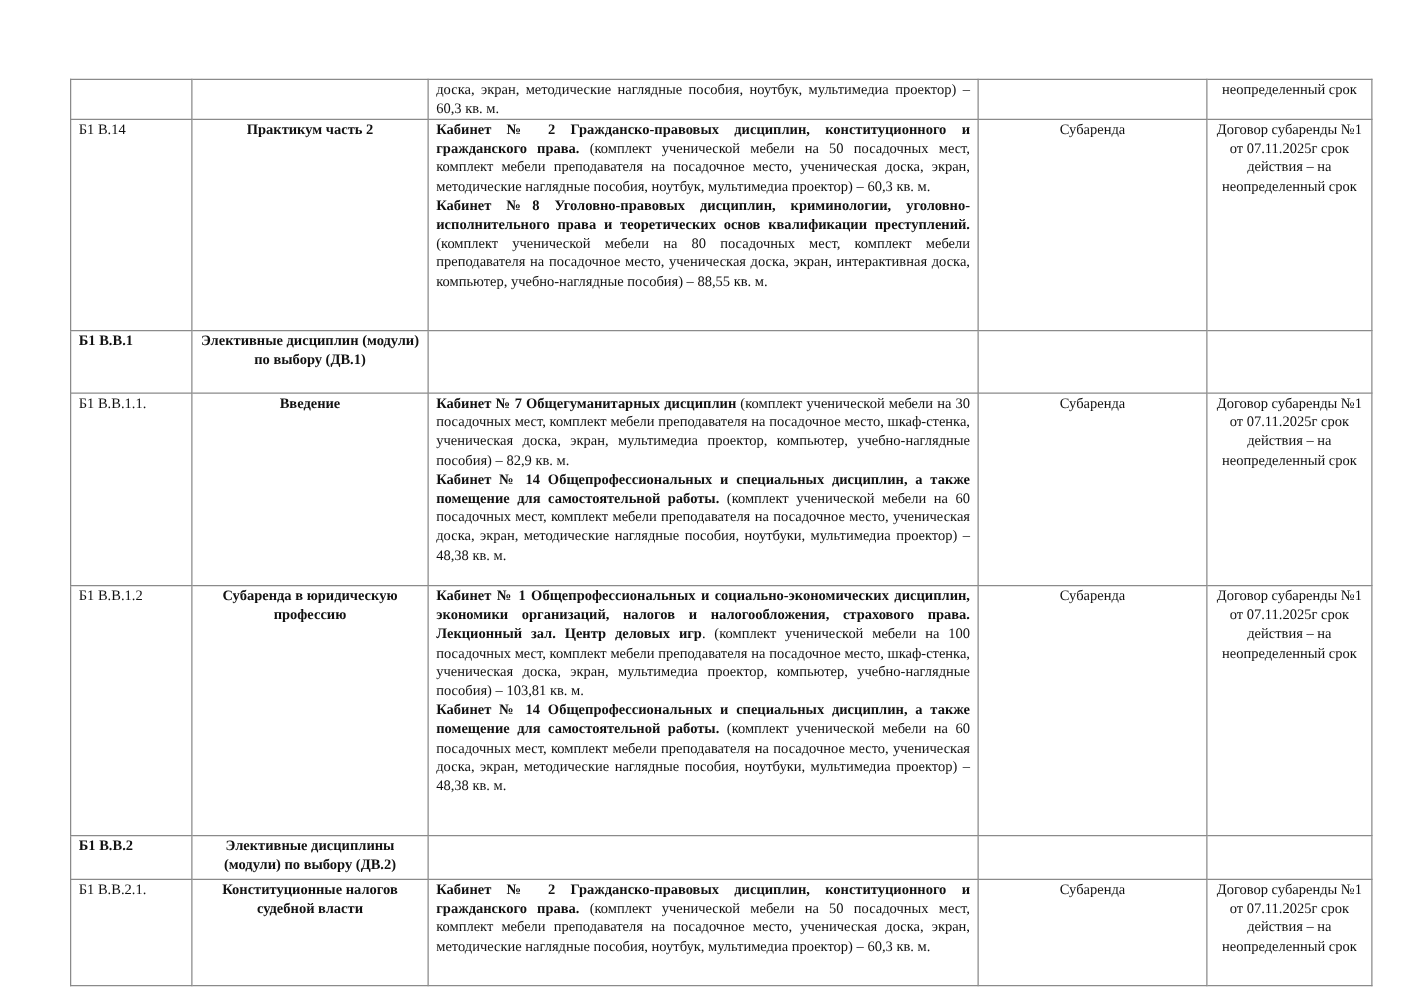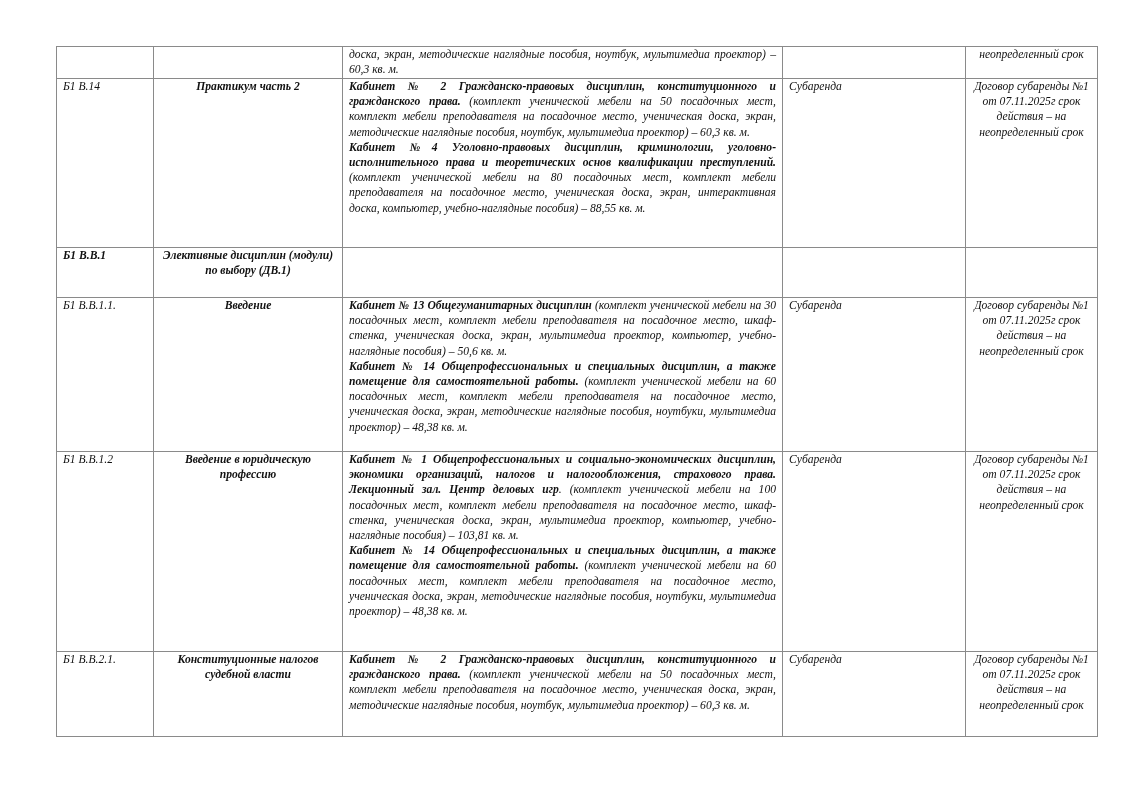--- a/index.html
+++ b/index.html
@@ -1,29 +1,29 @@
 <!DOCTYPE html>
 <html><head>
 <meta charset="utf-8">
 <style>
   html, body { margin: 0; padding: 0; background: #ffffff; }
   body { width: 1123px; height: 794px; position: relative; overflow: hidden;
          font-family: "Liberation Serif", "DejaVu Serif", serif; color: #111; }
-  table.doc { position: absolute; left: 56px; top: 46px; border-collapse: collapse;
-              table-layout: fixed; width: 1041px; font-style: italic; }
+  table.doc { position: absolute; left: 56px; top: 63px; border-collapse: collapse;
+              table-layout: fixed; width: 1041px; }
   table.doc td { border: 1px solid #8a8a8a; vertical-align: top; padding: 0 6px;
                  font-size: 11.6px; line-height: 15.2px; }
   table.doc { border-top: 1px solid #333; }
   col.c1 { width: 97px; } col.c2 { width: 189px; } col.c3 { width: 440px; }
   col.c4 { width: 183px; } col.c5 { width: 132px; }
   td.code { text-align: left; }
   td.code.b { font-weight: bold; }
   td.name { text-align: center; font-weight: bold; margin-top: 40px; }
   td.desc { text-align: justify; padding: 0 8px 0 6px; }
-  td.type { text-align: left; font-size: 15.5px; line-height: 20px; padding-top: 1px; }
+  td.type { text-align: center; font-size: 15.5px; line-height: 20px; padding-top: 1px; }
   td.doc { text-align: center; font-size: 12.2px; line-height: 15.2px; padding: 0 4px; margin-top: 19px; }
   .bold { font-weight: bold; }
 </style>
 </head>
 <body>
 
 <table class="doc">
   <colgroup>
       <col class="c1">
       <col class="c2">
@@ -41,56 +41,63 @@
       </td>
       <td class="type"></td>
       <td class="doc">неопределенный срок</td>
     </tr>
 
     <tr style="height:169px">
       <td class="code">Б1 В.14</td>
       <td class="name">Практикум часть 2</td>
       <td class="desc">
         <div><span class="bold">Кабинет № 2 Гражданско-правовых дисциплин, конституционного и гражданского права.</span><span> (комплект ученической мебели на 50 посадочных мест, комплект мебели преподавателя на посадочное место, ученическая доска, экран, методические наглядные пособия, ноутбук, мультимедиа проектор)  – 60,3 кв. м.</span></div>
-        <div><span class="bold">Кабинет №4 Уголовно-правовых дисциплин, криминологии, уголовно-исполнительного права и теоретических основ квалификации преступлений.</span><span> (комплект ученической мебели на 80 посадочных мест, комплект мебели преподавателя на посадочное место, ученическая доска, экран, интерактивная доска,  компьютер, учебно-наглядные пособия) – 88,55 кв. м.</span></div>
+        <div><span class="bold">Кабинет №8 Уголовно-правовых дисциплин, криминологии, уголовно-исполнительного права и теоретических основ квалификации преступлений.</span><span> (комплект ученической мебели на 80 посадочных мест, комплект мебели преподавателя на посадочное место, ученическая доска, экран, интерактивная доска,  компьютер, учебно-наглядные пособия) – 88,55 кв. м.</span></div>
       </td>
       <td class="type">Субаренда</td>
       <td class="doc">Договор субаренды №1 от 07.11.2025г срок действия – на неопределенный срок</td>
     </tr>
 
     <tr style="height:50px">
       <td class="code b">Б1 В.В.1</td>
       <td class="name">Элективные дисциплин (модули) по выбору (ДВ.1)</td>
       <td class="desc"></td>
       <td class="type"></td>
       <td class="doc"></td>
     </tr>
 
     <tr style="height:154px">
       <td class="code">Б1 В.В.1.1.</td>
       <td class="name">Введение</td>
       <td class="desc">
-        <div><span class="bold">Кабинет № 13  Общегуманитарных дисциплин</span><span> (комплект ученической мебели на 30 посадочных мест, комплект мебели преподавателя на посадочное место, шкаф-стенка, ученическая доска, экран, мультимедиа проектор,  компьютер, учебно-наглядные пособия) – 50,6 кв. м.</span></div>
+        <div><span class="bold">Кабинет № 7  Общегуманитарных дисциплин</span><span> (комплект ученической мебели на 30 посадочных мест, комплект мебели преподавателя на посадочное место, шкаф-стенка, ученическая доска, экран, мультимедиа проектор,  компьютер, учебно-наглядные пособия) – 82,9 кв. м.</span></div>
         <div><span class="bold">Кабинет № 14  Общепрофессиональных и специальных дисциплин, а также помещение для самостоятельной работы.</span><span> (комплект ученической мебели на 60 посадочных мест, комплект мебели преподавателя на посадочное место, ученическая доска, экран, методические наглядные пособия, ноутбуки, мультимедиа проектор) – 48,38 кв. м.</span></div>
       </td>
       <td class="type">Субаренда</td>
       <td class="doc">Договор субаренды №1 от 07.11.2025г срок действия – на неопределенный срок</td>
     </tr>
 
     <tr style="height:200px">
       <td class="code">Б1 В.В.1.2</td>
-      <td class="name">Введение в юридическую профессию</td>
+      <td class="name">Субаренда в юридическую профессию</td>
       <td class="desc">
         <div><span class="bold">Кабинет № 1  Общепрофессиональных и социально-экономических дисциплин, экономики организаций, налогов и налогообложения, страхового права. Лекционный зал. Центр деловых игр</span><span>. (комплект ученической мебели на 100 посадочных мест, комплект мебели преподавателя на посадочное место, шкаф-стенка, ученическая доска, экран, мультимедиа проектор,  компьютер, учебно-наглядные пособия) – 103,81 кв. м.</span></div>
         <div><span class="bold">Кабинет № 14  Общепрофессиональных и специальных дисциплин, а также помещение для самостоятельной работы.</span><span> (комплект ученической мебели на 60 посадочных мест, комплект мебели преподавателя на посадочное место, ученическая доска, экран, методические наглядные пособия, ноутбуки, мультимедиа проектор) – 48,38 кв. м.</span></div>
       </td>
       <td class="type">Субаренда</td>
       <td class="doc">Договор субаренды №1 от 07.11.2025г срок действия – на неопределенный срок</td>
     </tr>
 
+    <tr style="height:35px">
+      <td class="code b">Б1 В.В.2</td>
+      <td class="name">Элективные дисциплины (модули) по выбору (ДВ.2)</td>
+      <td class="desc"></td>
+      <td class="type"></td>
+      <td class="doc"></td>
+    </tr>
 
     <tr style="height:85px">
       <td class="code">Б1 В.В.2.1.</td>
       <td class="name">Конституционные налогов судебной власти</td>
       <td class="desc">
         <div><span class="bold">Кабинет № 2 Гражданско-правовых дисциплин, конституционного и гражданского права.</span><span> (комплект ученической мебели на 50 посадочных мест, комплект мебели преподавателя на посадочное место, ученическая доска, экран, методические наглядные пособия, ноутбук, мультимедиа проектор)  – 60,3 кв. м.</span></div>
       </td>
       <td class="type">Субаренда</td>
       <td class="doc">Договор субаренды №1 от 07.11.2025г срок действия – на неопределенный срок</td>
     </tr>

